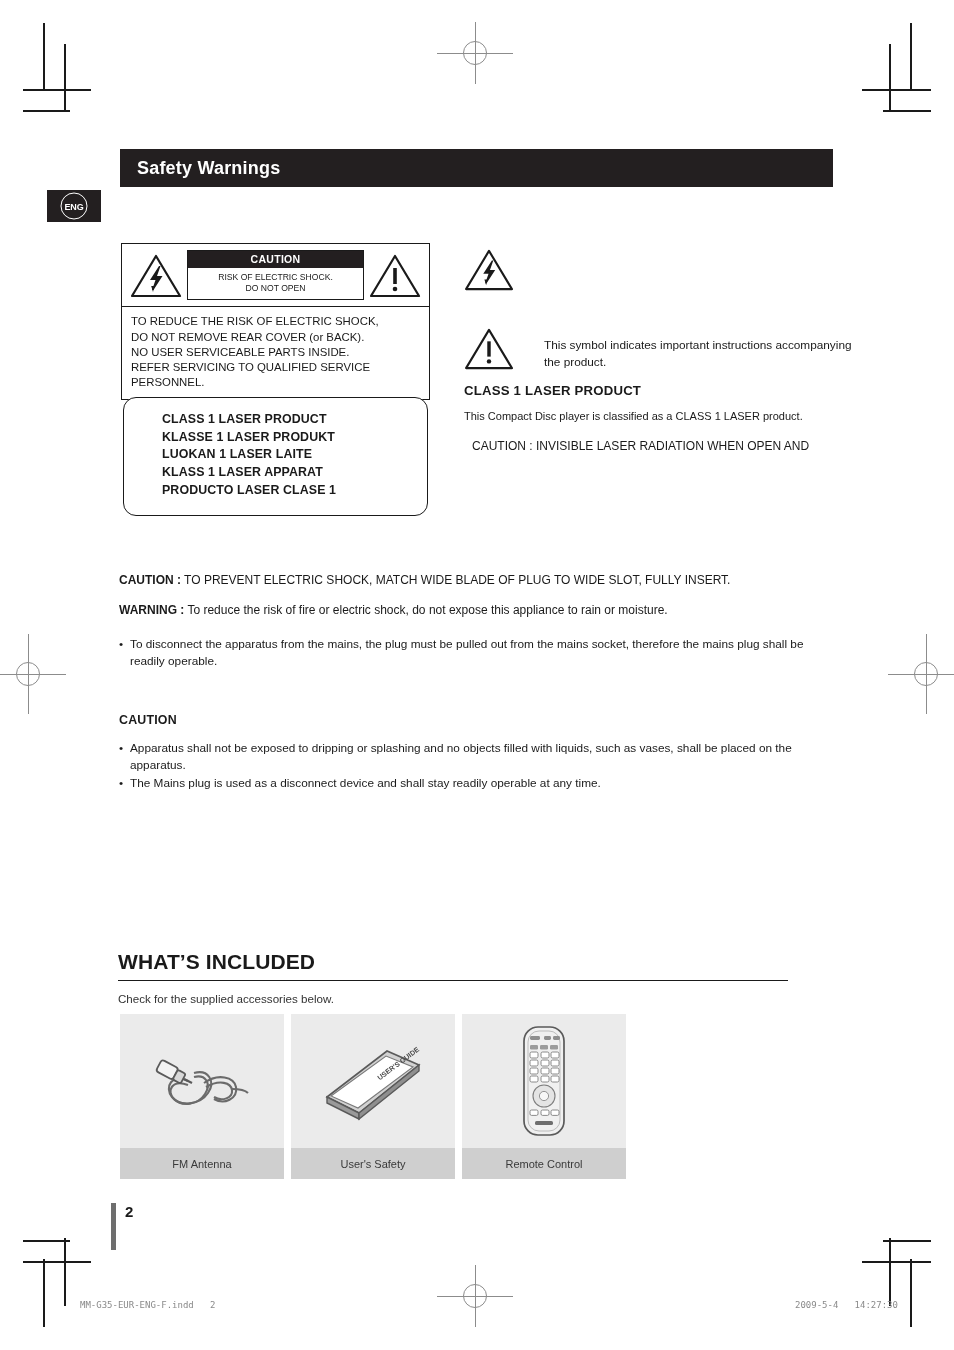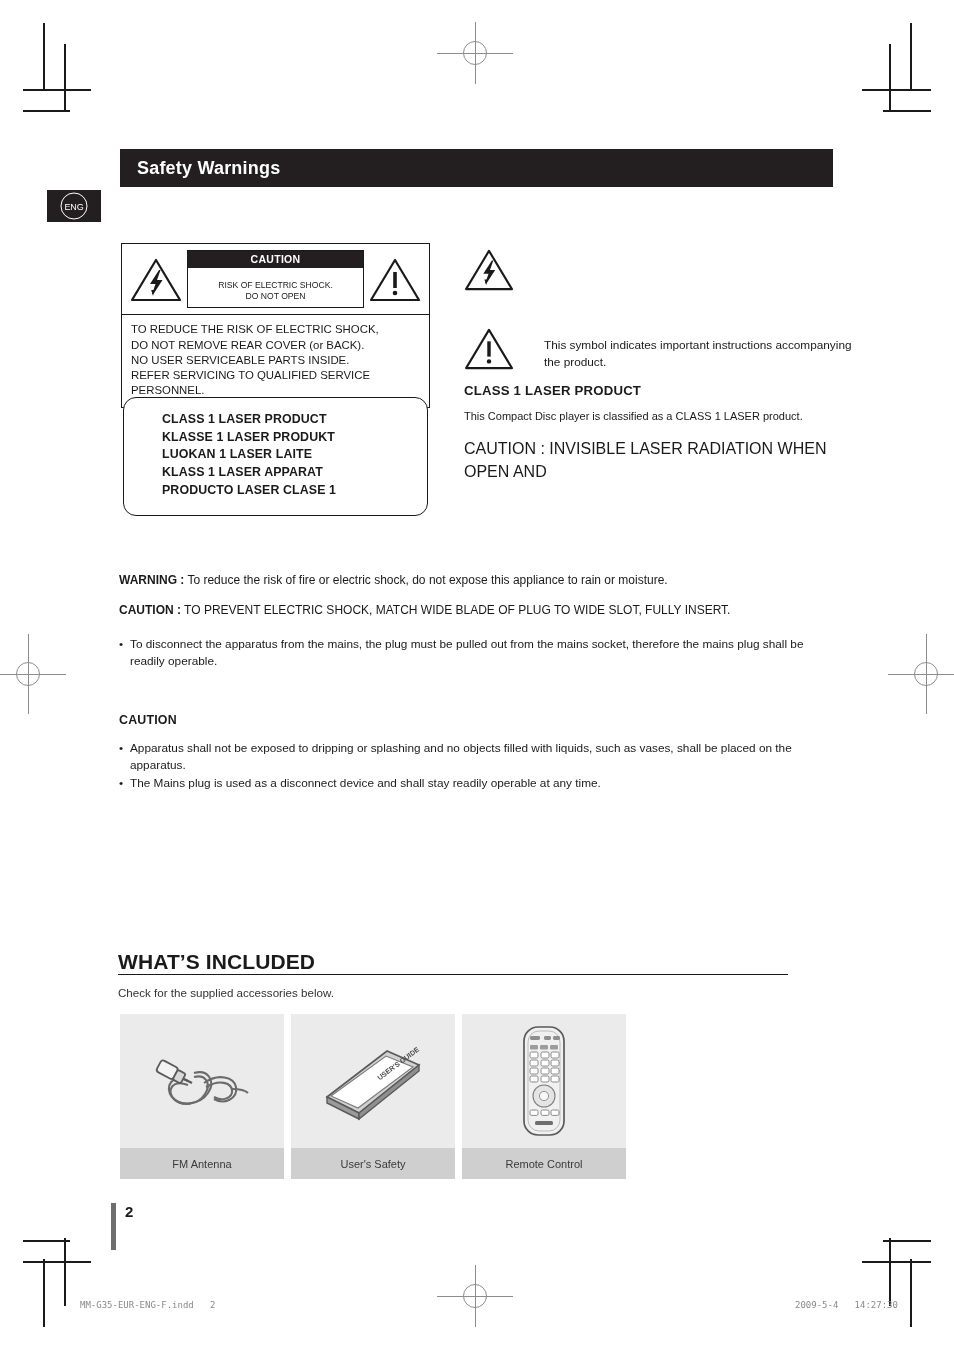--- a/index.html
+++ b/index.html
@@ -65,21 +65,21 @@
   }
   .eng-tab .badge {
     position: absolute;
     left: 50%; top: 50%;
     transform: translate(-50%, -50%);
     width: 25px; height: 25px;
     border: 1.4px solid #ffffff;
     border-radius: 50%;
     color: #ffffff;
     font-size: 9px;
-    font-weight: normal;
+    font-weight: bold;
     display: flex;
     align-items: center;
     justify-content: center;
     letter-spacing: -0.2px;
   }
 
   
   .caution-box {
     position: absolute;
     left: 121px; top: 243px;
@@ -107,21 +107,21 @@
     font-size: 10.5px;
     font-weight: bold;
     text-align: center;
     padding: 2px 0 3px;
     letter-spacing: 0.3px;
   }
   .caution-top .mid .sub {
     text-align: center;
     font-size: 8.6px;
     line-height: 1.25;
-    padding: 12px 2px 6px;
+    padding: 4px 2px 6px;
     color: #1a1a1a;
   }
   .caution-body {
     padding: 7px 9px 9px;
     font-size: 11.4px;
     line-height: 1.33;
     color: #1a1a1a;
   }
 
   
@@ -159,23 +159,23 @@
     font-size: 13.2px;
     font-weight: bold;
     letter-spacing: 0.2px;
   }
   .laser-text p {
     margin: 0 0 13px 0;
     font-size: 11px;
     line-height: 1.45;
   }
   .laser-text .cap {
-    font-size: 16px;
+    font-size: 12px;
     line-height: 1.42;
-    margin: 0;
+    margin: 8px;
   }
   .laser-text .cap .ind { display: block; padding-left: 76px; }
 
   
   .warn-block { position: absolute; left: 119px; top: 572px; width: 716px; }
   .warn-block .ln { font-size: 12px; line-height: 1.45; margin-bottom: 13px; }
   .warn-block .ln b { font-weight: bold; }
   .warn-block .bullets { margin-top: 16px; }
   .bullet {
     font-size: 11.8px;
@@ -198,21 +198,21 @@
     letter-spacing: 0.2px;
   }
 
   
   .included { position: absolute; left: 118px; top: 950px; width: 670px; }
   .included h2 {
     margin: 0;
     font-size: 21px;
     font-weight: bold;
     letter-spacing: 0.1px;
-    padding-bottom: 0;
+    padding-bottom: 6px;
     border-bottom: 1.6px solid #1a1a1a;
   }
   .included .sub {
     margin: 11px 0 0 0;
     font-size: 11.6px;
     color: #333;
   }
 
   .acc-row {
     position: absolute;
@@ -379,24 +379,24 @@
 <div class="laser-text">
   <h3>CLASS 1 LASER PRODUCT</h3>
   <p>This Compact Disc player is classified as a CLASS 1 LASER product.</p>
   <p class="cap">
     <span>CAUTION : INVISIBLE LASER RADIATION WHEN OPEN AND</span>
   </p>
 </div>
 
 <div class="warn-block">
   <div class="ln">
+    <b>CAUTION :</b><span> TO PREVENT ELECTRIC SHOCK, MATCH WIDE BLADE OF PLUG TO WIDE SLOT, FULLY INSERT.</span>
+  </div>
+  <div class="ln">
     <b>WARNING :</b><span> To reduce the risk of fire or electric shock, do not expose this appliance to rain or moisture.</span>
-  </div>
-  <div class="ln">
-    <b>CAUTION :</b><span> TO PREVENT ELECTRIC SHOCK, MATCH WIDE BLADE OF PLUG TO WIDE SLOT, FULLY INSERT.</span>
   </div>
   <div class="bullets">
     <div class="bullet">To disconnect the apparatus from the mains, the plug must be pulled out from the mains socket, therefore the mains plug shall be readily operable.</div>
   </div>
 </div>
 
 <div class="caution2">
   <h4>CAUTION</h4>
   <div class="bullet">Apparatus shall not be exposed to dripping or splashing and no objects filled with liquids, such as vases, shall be placed on the apparatus.</div>
   <div class="bullet">The Mains plug is used as a disconnect device and shall stay readily operable at any time.</div>

